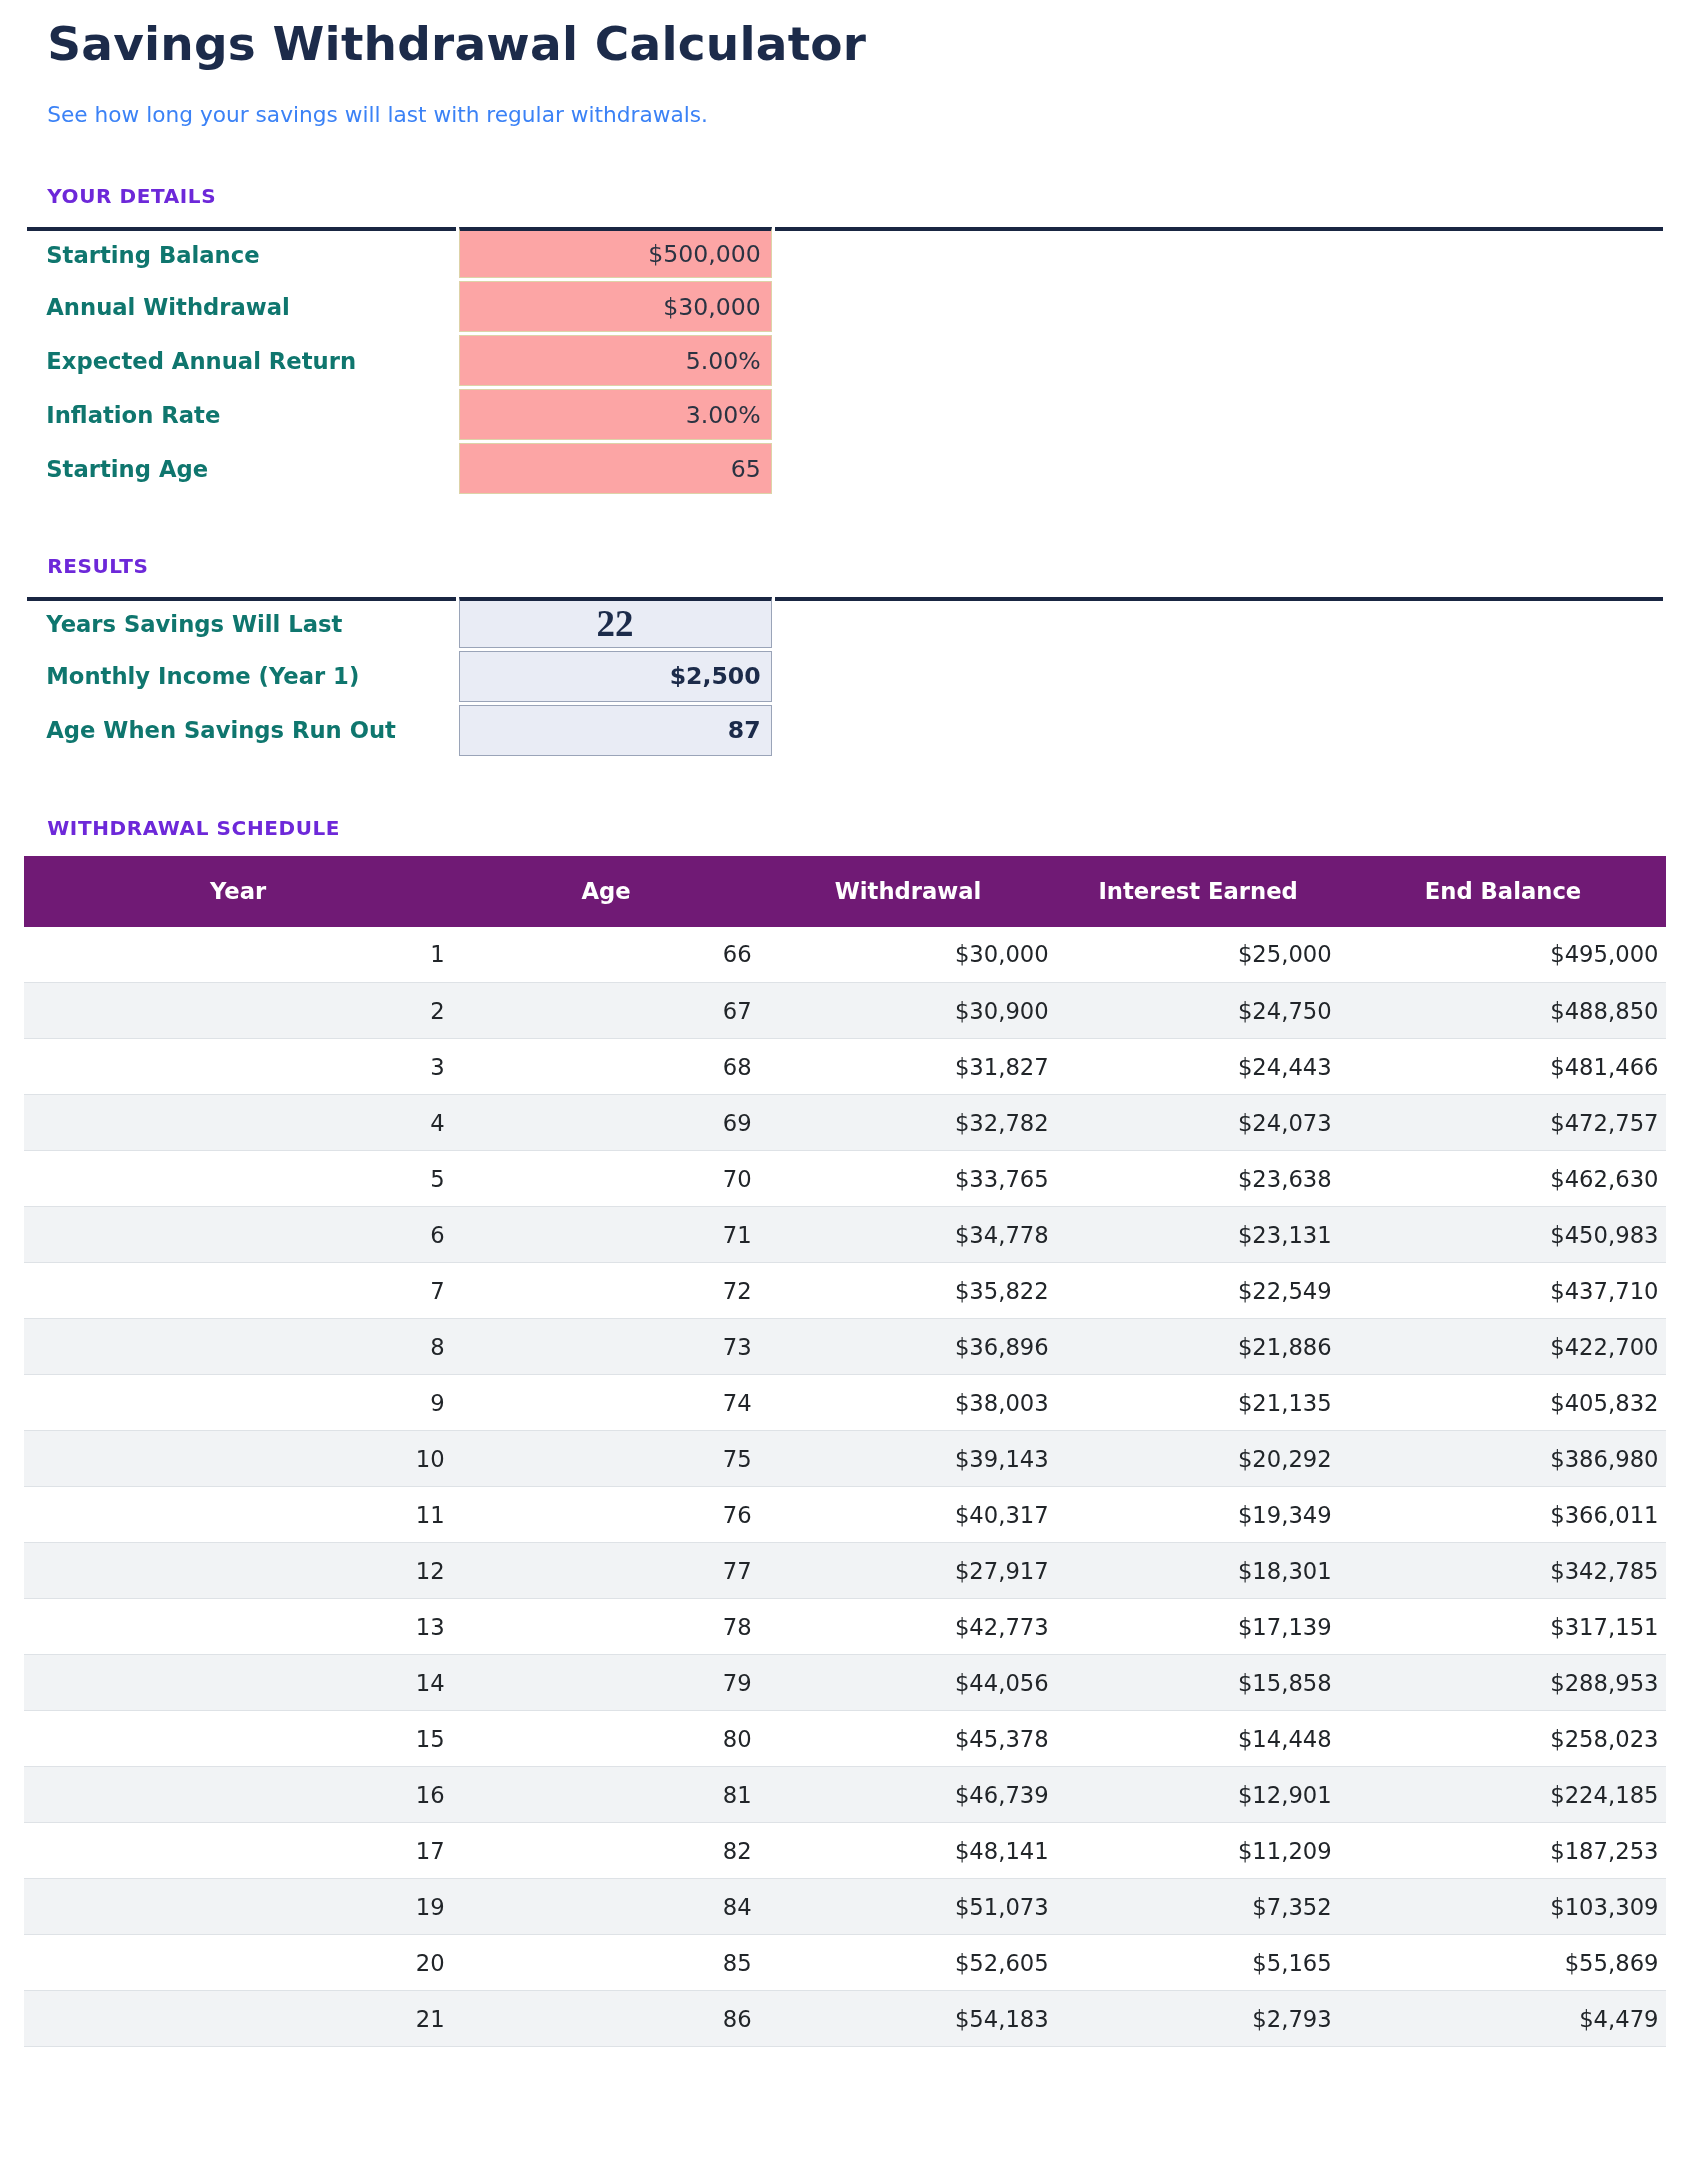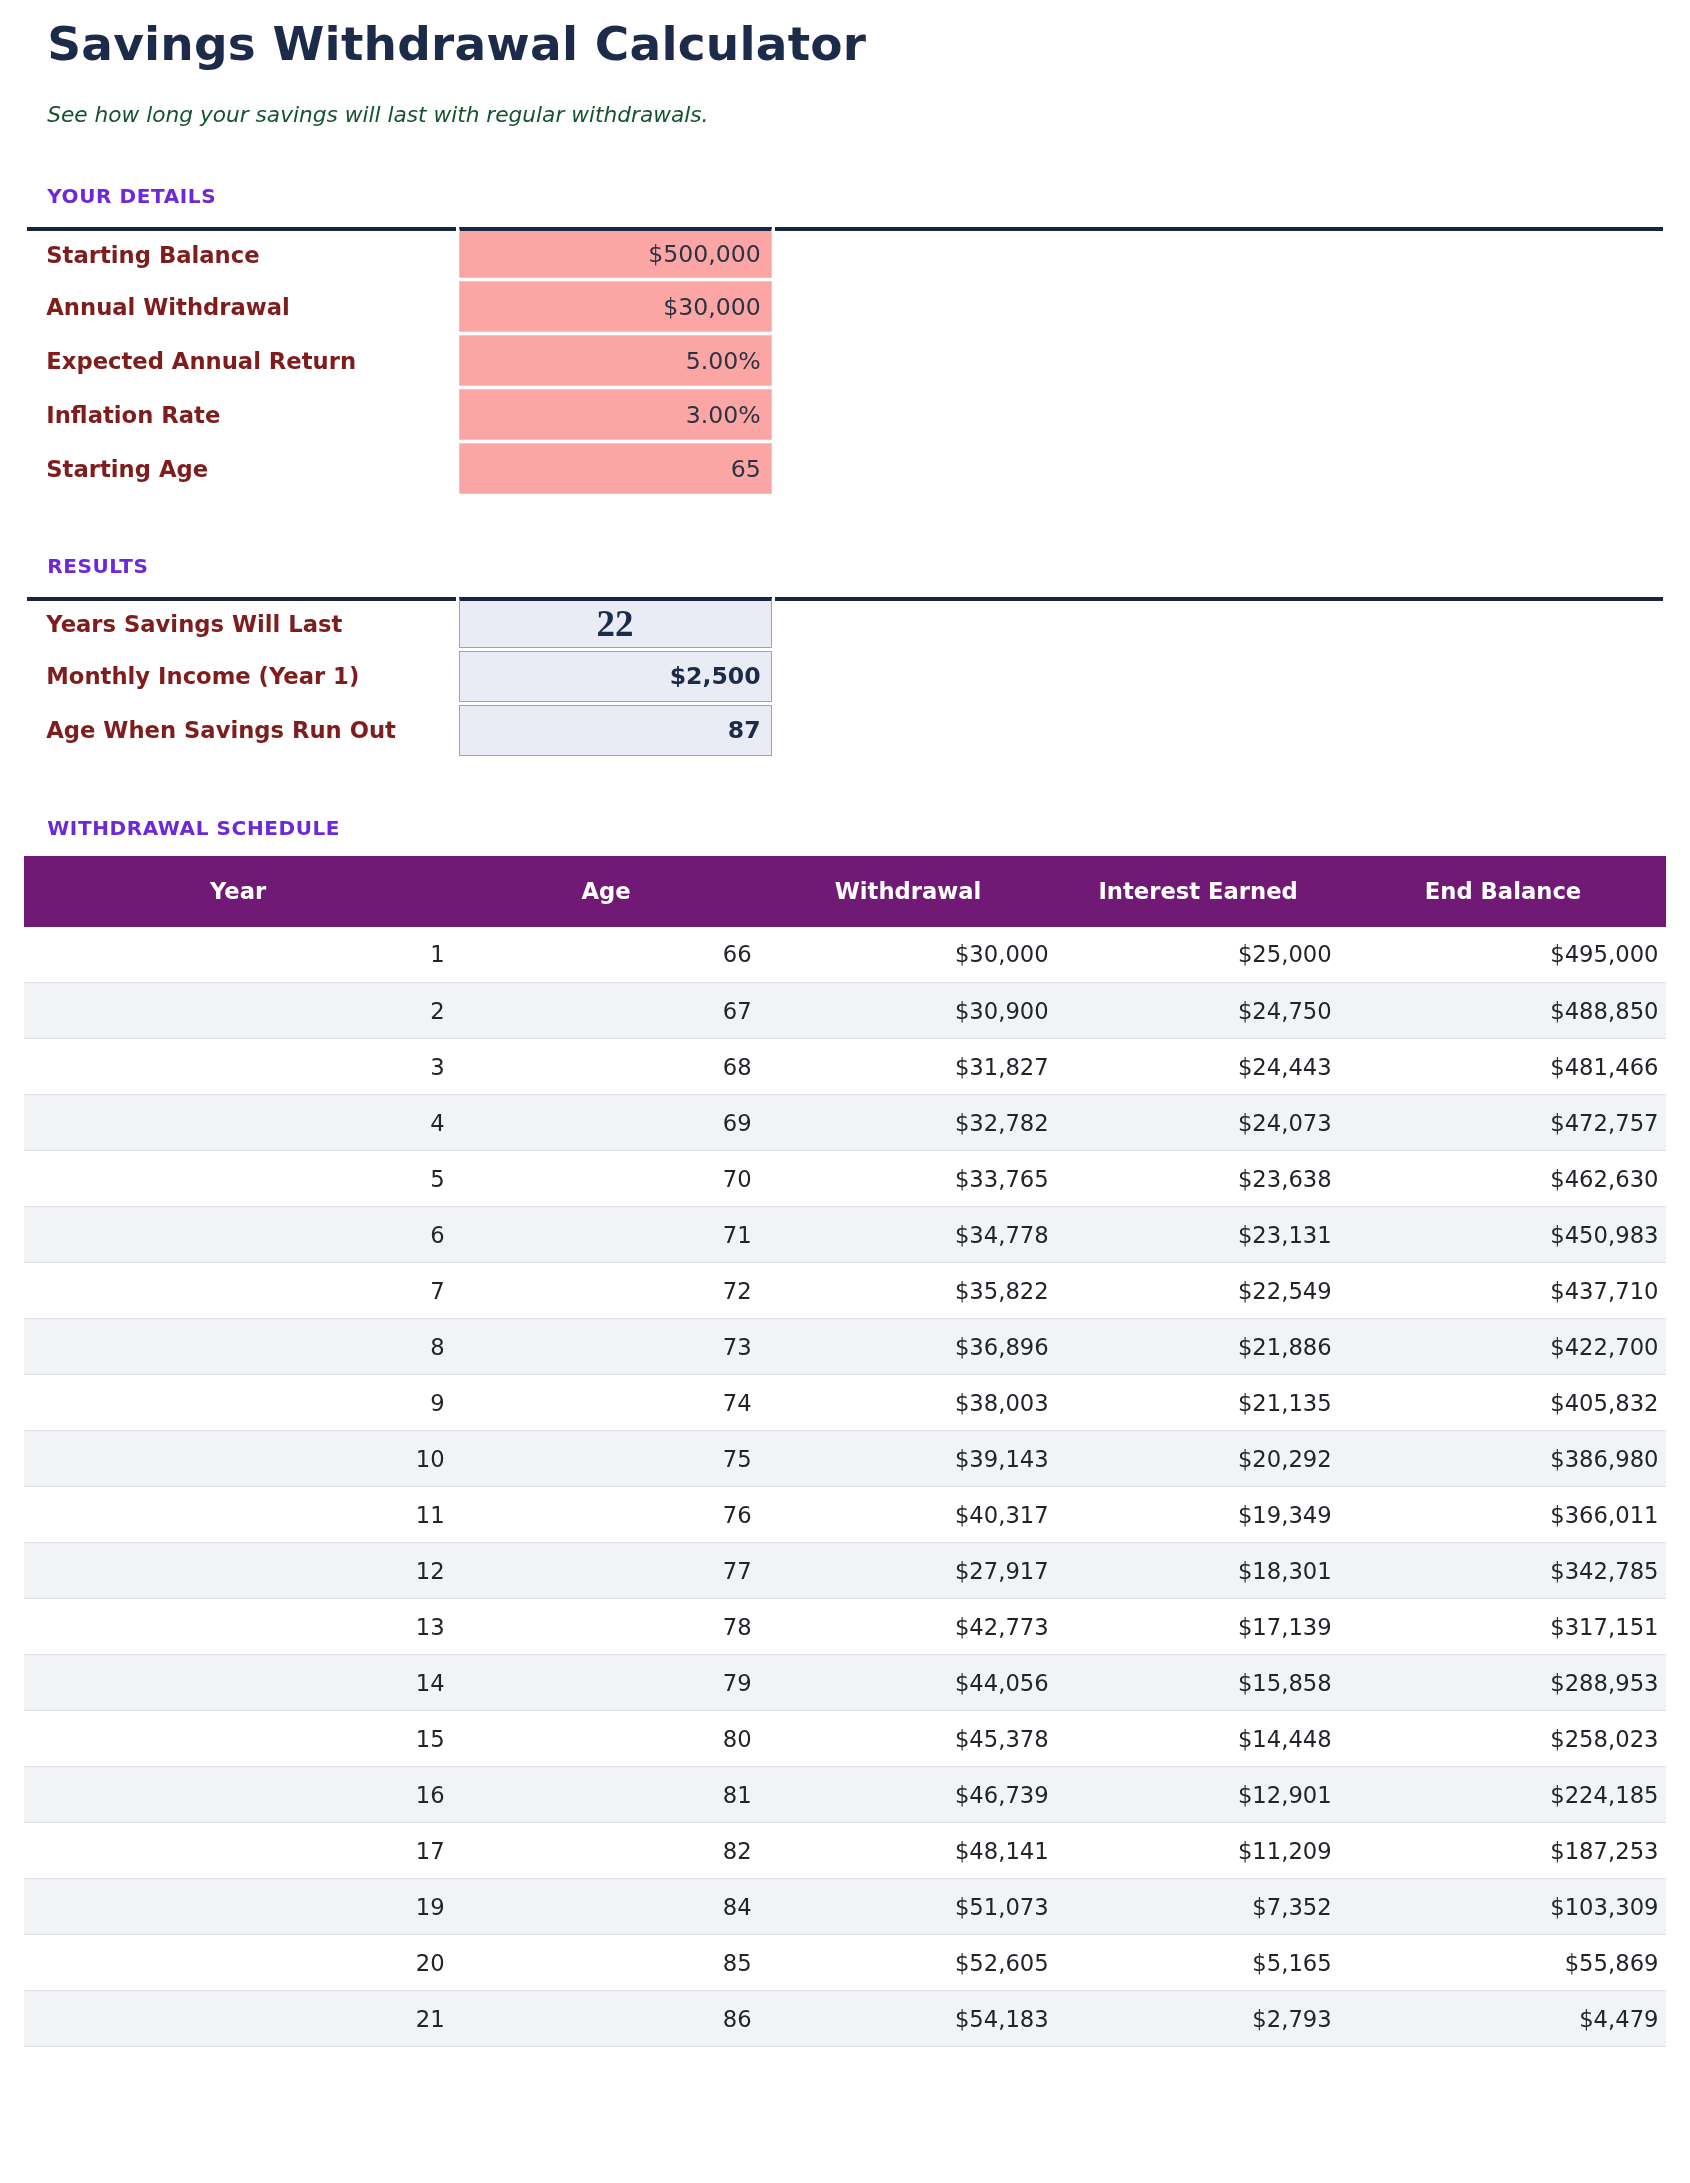--- a/index.html
+++ b/index.html
@@ -16,43 +16,42 @@
     margin: 0 0 0 23.6px;
     padding-top: 15.8px;
     font-size: 47px;
     font-weight: 700;
     color: #1c2b4a;
     letter-spacing: 0.2px;
   }
   .subtitle {
     margin: 31.5px 0 0 23.6px;
     font-size: 21.7px;
-    font-style: italic;
-    color: #14532d;
+    color: #3b82f6;
   }
   h2 {
     margin: 57px 0 15.8px 23.6px;
     font-size: 20px;
     font-weight: 700;
     color: #6d28d9;
     letter-spacing: 0.6px;
   }
   
   table.kv {
     width: 100%;
     table-layout: fixed;
     border-collapse: separate;
     border-spacing: 3px;
   }
   table.kv td { height: 51px; overflow: hidden; }
   tr.first-row > td { border-top: 4.9px solid #192642; }
   td.kv-label {
     font-size: 22.7px;
     font-weight: 700;
-    color: #7f1d1d;
+    color: #0f766e;
     padding-left: 19.7px;
     text-align: left;
     margin-top: 8px;
   }
   td.input-cell {
     background: #fca5a5;
     border: 1px solid #ddd3a8;
     text-align: right;
     padding: 0 9.9px;
     font-size: 23.6px;

